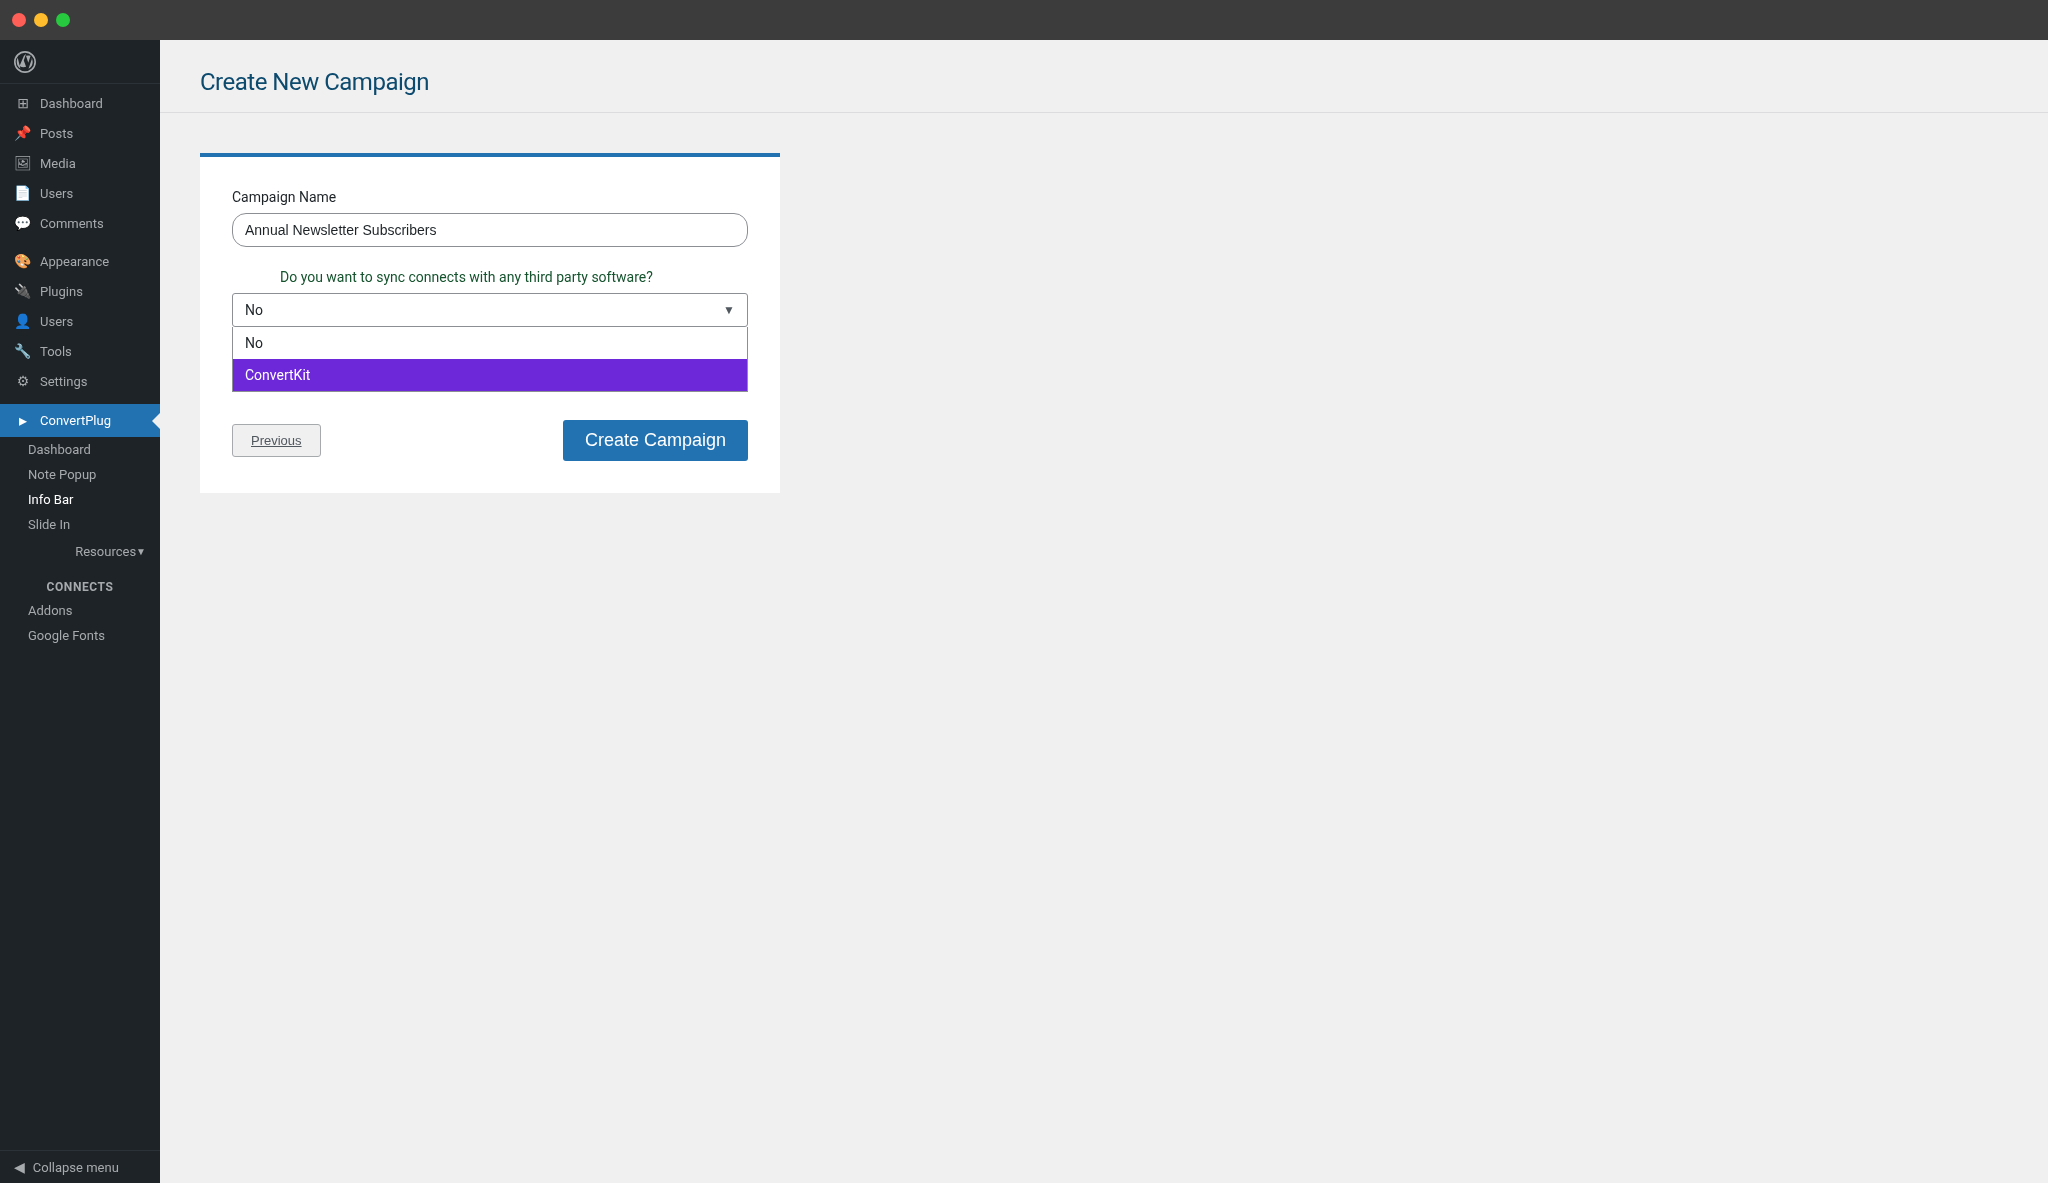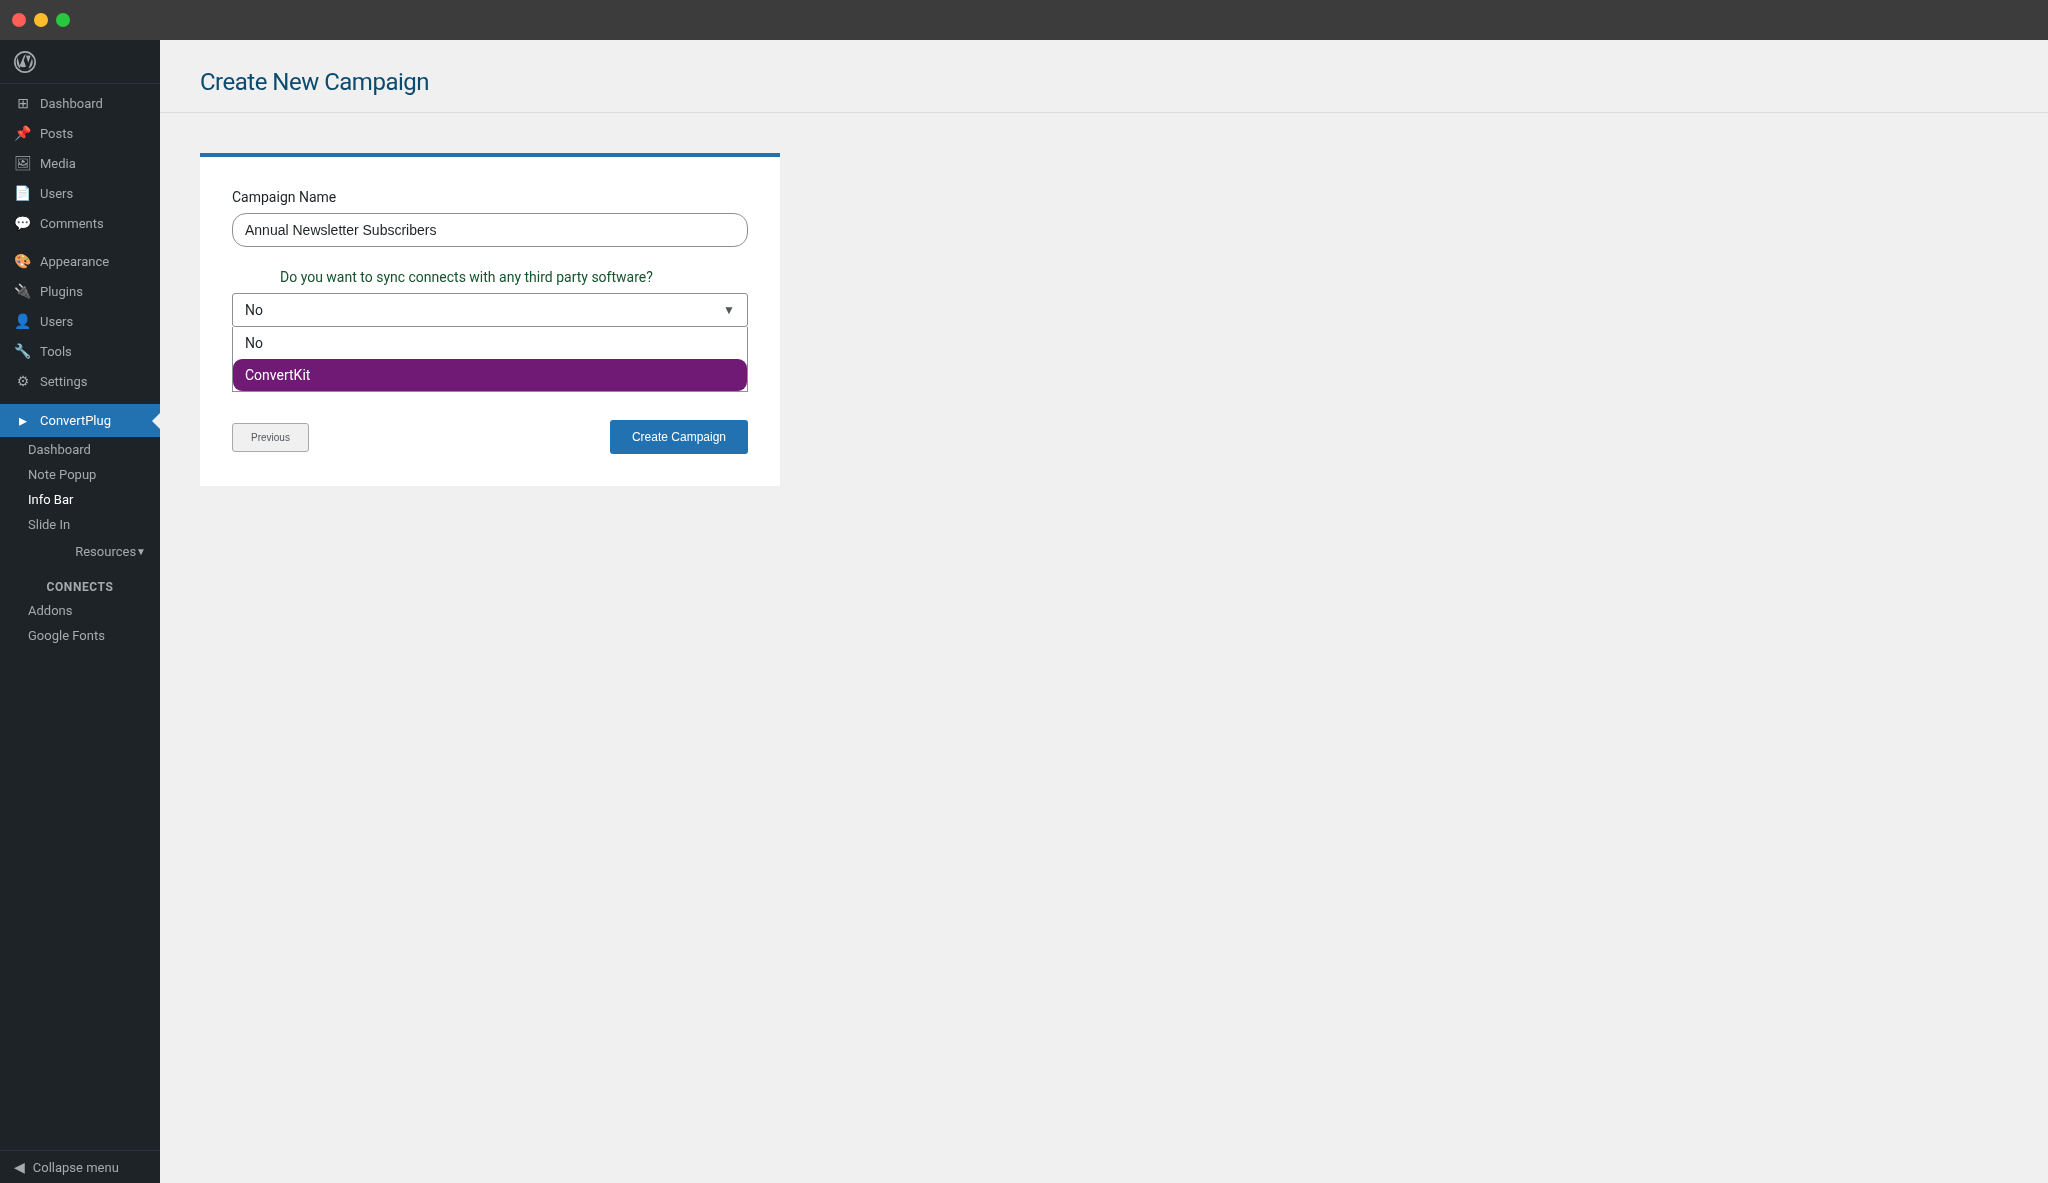--- a/index.html
+++ b/index.html
@@ -196,23 +196,22 @@
       border-top: none;
       z-index: 100;
     }
     .dropdown-option {
       padding: 8px 12px;
       font-size: 14px;
       color: #1d2327;
       cursor: pointer;
     }
     .dropdown-option.selected {
-      background: #701a75;
+      background: #6d28d9;
       color: #fff;
-      border-radius: 9px;
     }
 
     
     .important-note {
       font-size: 13px;
       color: #50575e;
       margin-top: 18px;
       line-height: 1.5;
     }
     .important-note strong { color: #1d2327; }
@@ -221,30 +220,31 @@
     
     .form-footer {
       display: flex;
       justify-content: space-between;
       align-items: center;
       margin-top: 28px;
       padding-top: 4px;
     }
     .btn-previous {
       padding: 8px 18px;
-      font-size: 10px;
+      font-size: 13px;
       background: #f0f0f1;
       border: 1px solid #a7aaad;
       color: #50575e;
       border-radius: 3px;
       cursor: pointer;
+      text-decoration: underline;
     }
     .btn-create {
       padding: 10px 22px;
-      font-size: 12px;
+      font-size: 18px;
       background: #2271b1;
       color: #fff;
       border: none;
       border-radius: 3px;
       cursor: pointer;
       font-weight: 500;
     }
   </style>
 </head>
 <body>

